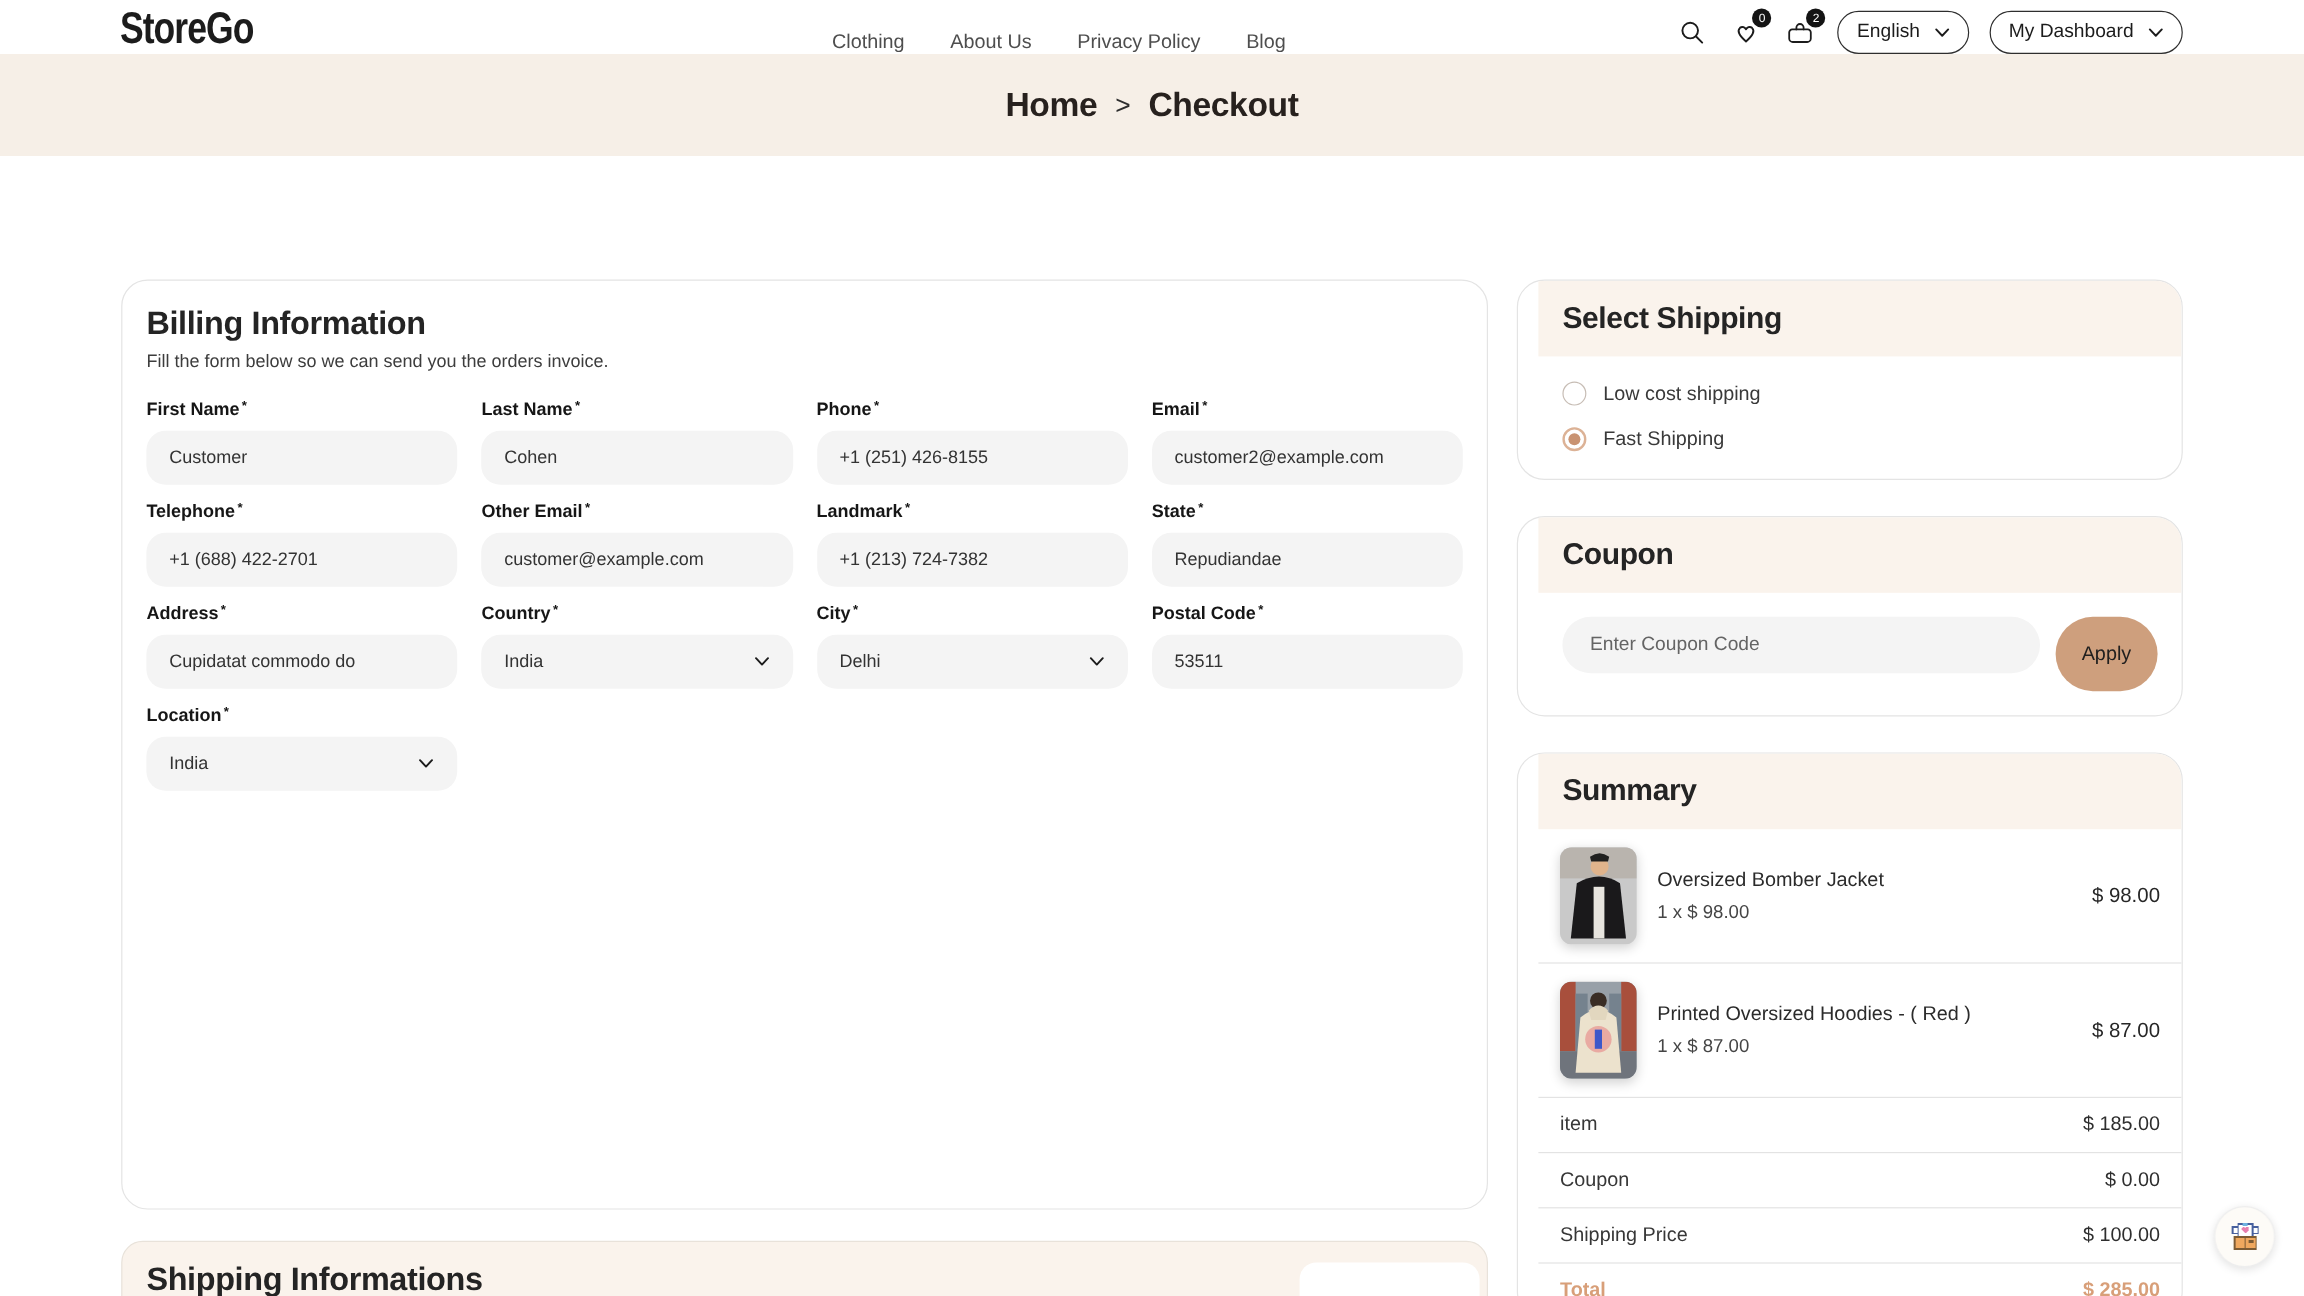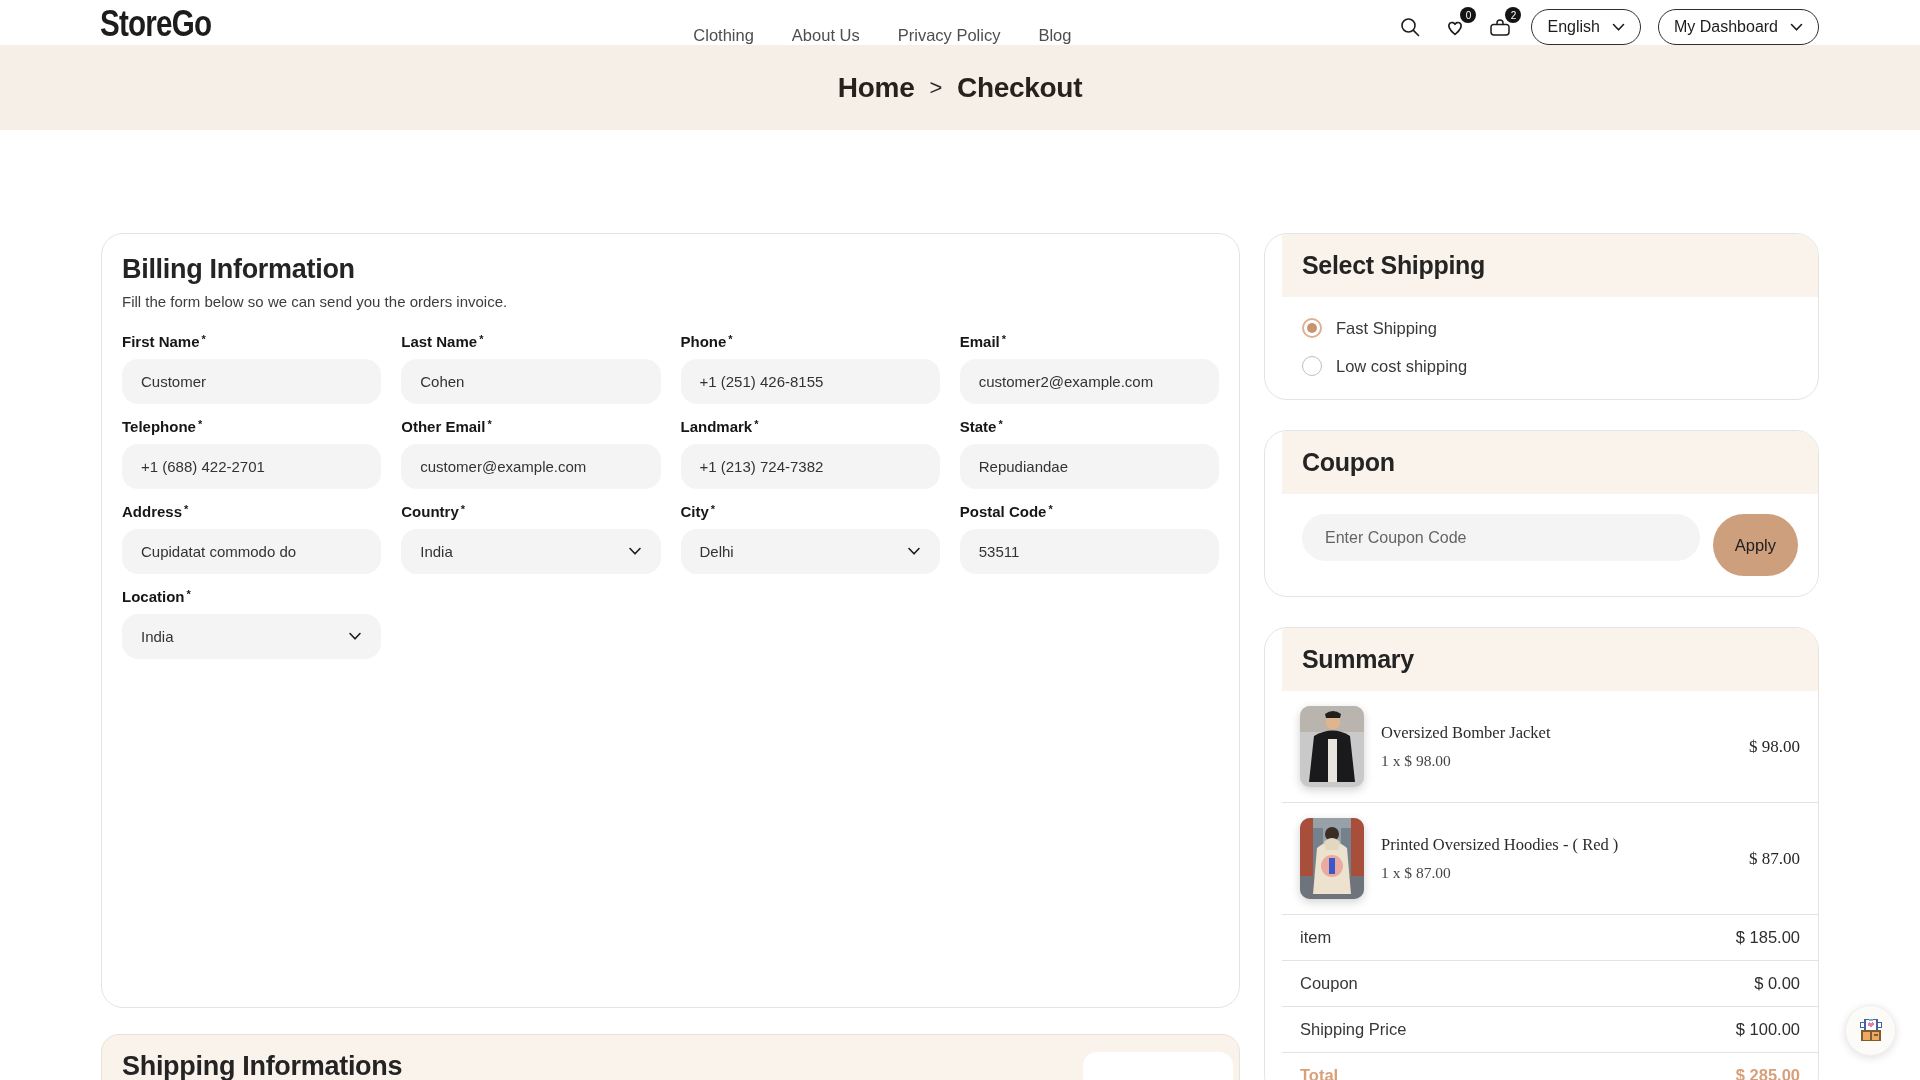--- a/index.html
+++ b/index.html
@@ -64,21 +64,21 @@
   .radio.on::after { content:""; position:absolute; inset:3px; border-radius:50%; background:#c99372; }
   .radio.off { border:1.5px solid #c7bdb5; }
 
   .coupon-body { padding:20px; display:flex; gap:13px; align-items:flex-start; }
   .coupon-input { flex:1; height:47px; border:none; background:#F4F4F4; border-radius:999px;
     padding:0 23px; font-size:16px; color:#333; font-family:inherit; }
   .coupon-input::placeholder { color:#646464; }
   .apply-btn { height:62px; padding:0 22px; border:none; border-radius:999px; background:#CE9F7D;
     font-size:16.5px; color:#21201f; }
 
-  .sum-item { display:flex; align-items:center; gap:17px; padding:15px 18px;font-family:Liberation Serif, serif; }
+  .sum-item { display:flex; align-items:center; gap:17px; padding:15px 18px; }
   .thumb { width:64px; height:81px; border-radius:10px; overflow:hidden; flex:none;
     box-shadow:0 3px 10px rgba(0,0,0,.18); background:#ddd; }
   .thumb svg { display:block; width:100%; height:100%; }
   .item-name { font-size:16.5px; color:#2b2b2b; }
   .item-qty { margin-top:9px; font-size:15.5px; color:#454545; }
   .item-price { margin-left:auto; font-size:17px; color:#262626; }
   .divider { border-top:1px solid #e3e3e3; }
   .tot-row { display:flex; justify-content:space-between; padding:13px 18px; font-size:16.5px; color:#373737; }
   .tot-row .v { color:#2e2e2e; }
   .total-row { color:#D89F79; font-weight:700; }
@@ -246,26 +246,26 @@
   </section>
 
   <aside class="right-col">
 
     <div class="panel">
       <div class="panel-head">
         <h3 class="card-title">Select Shipping</h3>
       </div>
       <div class="ship-body">
         <div class="radio-row">
+          <span class="radio off"></span>
+          <span>Low cost shipping</span>
+        </div>
+        <div class="radio-row">
           <span class="radio on"></span>
           <span>Fast Shipping</span>
-        </div>
-        <div class="radio-row">
-          <span class="radio off"></span>
-          <span>Low cost shipping</span>
         </div>
       </div>
     </div>
 
     <div class="panel">
       <div class="panel-head">
         <h3 class="card-title">Coupon</h3>
       </div>
       <div class="coupon-body">
         <input class="coupon-input" placeholder="Enter Coupon Code" style="">

